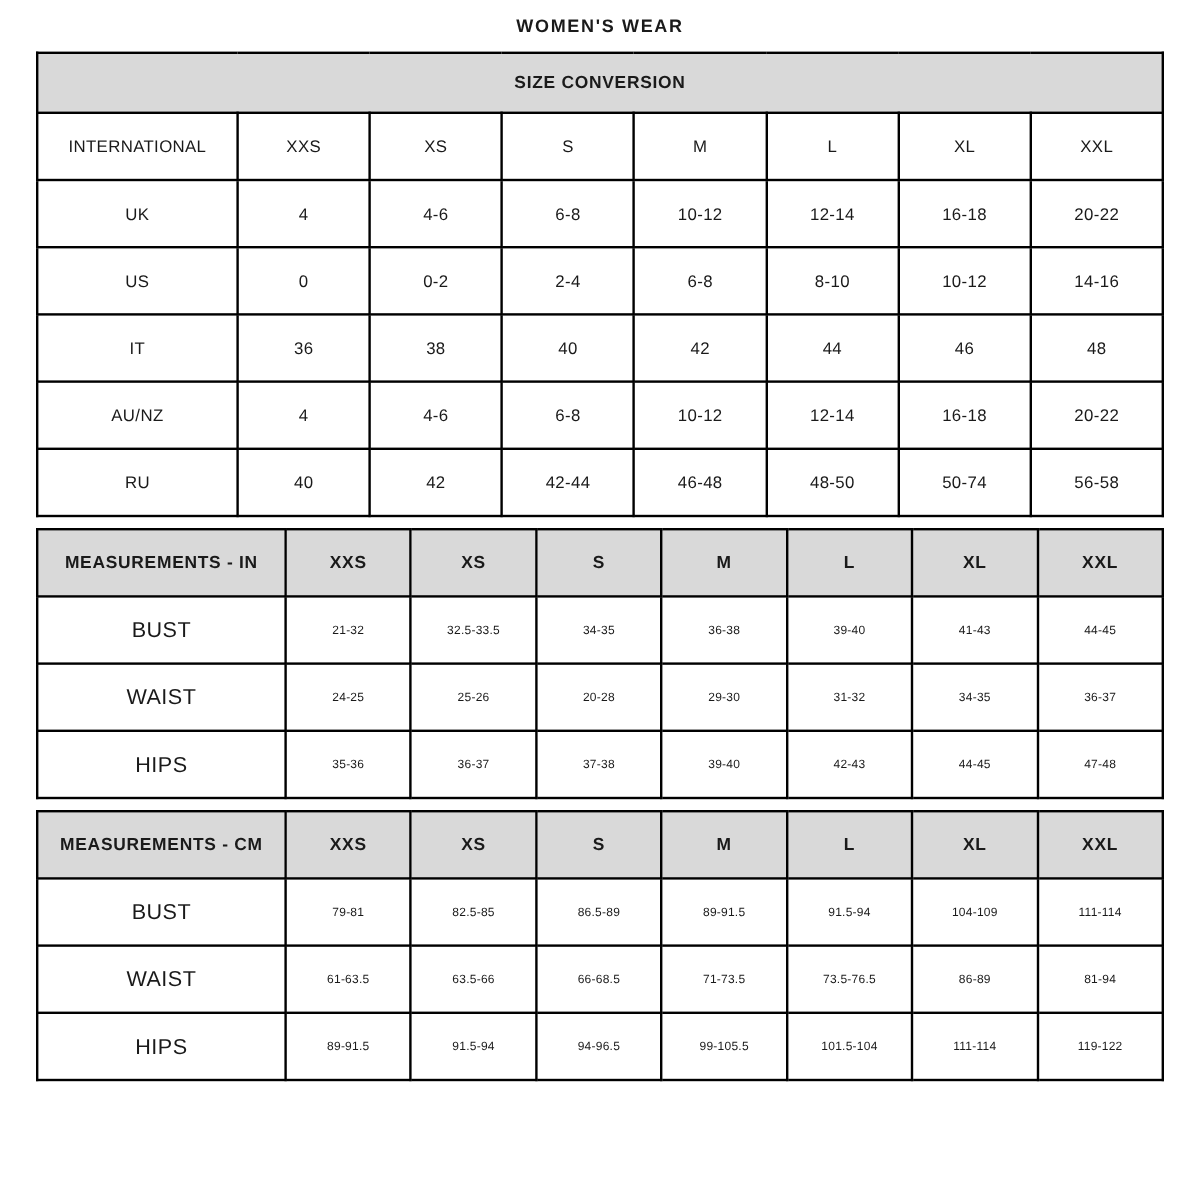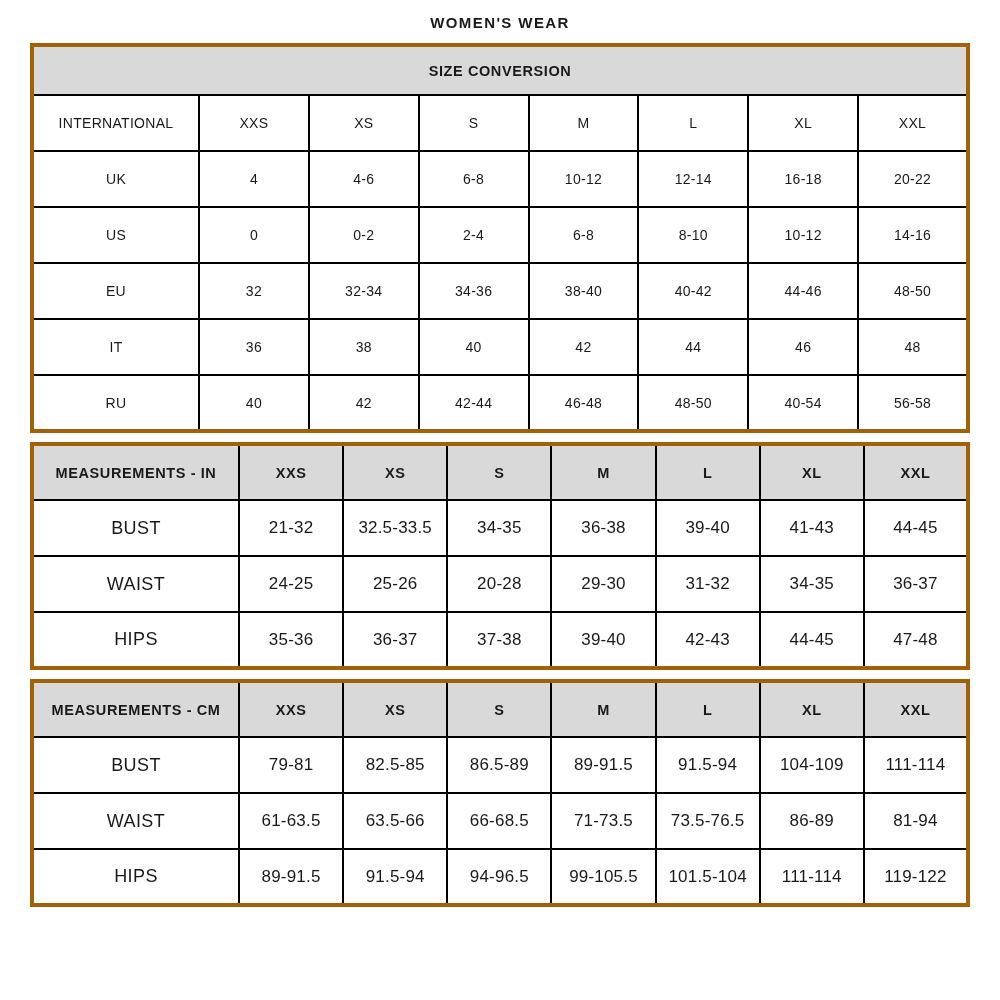--- a/index.html
+++ b/index.html
@@ -14,40 +14,40 @@
     margin: 14px 0 12px;
     text-align: center;
     font-size: 15px;
     font-weight: 700;
     letter-spacing: 1.4px;
   }
   table.tbl {
     width: 100%;
     border-collapse: collapse;
     table-layout: fixed;
-    border: 4px solid #a16207;
+    border: 1px solid #a16207;
     margin-bottom: 9px;
   }
   .tbl tr { height: 56px; }
   .t1 tr.title-row { height: 50px; }
   .tbl td {
     border: 2px solid #000;
     text-align: center;
     vertical-align: middle;
     padding: 0;
     font-size: 14px;
     letter-spacing: 0.3px;
     overflow: hidden;
     white-space: nowrap;
   }
   .gray { background: #d9d9d9; }
   td.head { font-weight: 700; font-size: 14.5px; letter-spacing: 0.6px; }
   .t1 col.c-label { width: 167px; }
   .meas col.c-label { width: 207px; }
-  .meas tbody.databody td { font-size: 17px; letter-spacing: 0.2px; }
+  .meas tbody.databody td { font-size: 10px; letter-spacing: 0.2px; }
   .meas tbody.databody td.rlabel { font-size: 18px; letter-spacing: 0.4px; }
 </style>
 </head>
 <body>
 
 <div class="page">
 
   <h1 class="title">WOMEN'S WEAR</h1>
 
   <table class="tbl t1">
@@ -87,51 +87,51 @@
           <td class="rlabel">US</td>
           <td>0</td>
           <td>0-2</td>
           <td>2-4</td>
           <td>6-8</td>
           <td>8-10</td>
           <td>10-12</td>
           <td>14-16</td>
         </tr>
 
-        <tr>
-          <td class="rlabel">EU</td>
-          <td>32</td>
-          <td>32-34</td>
-          <td>34-36</td>
-          <td>38-40</td>
-          <td>40-42</td>
-          <td>44-46</td>
-          <td>48-50</td>
-        </tr>
 
         <tr>
           <td class="rlabel">IT</td>
           <td>36</td>
           <td>38</td>
           <td>40</td>
           <td>42</td>
           <td>44</td>
           <td>46</td>
           <td>48</td>
         </tr>
 
+        <tr>
+          <td class="rlabel">AU/NZ</td>
+          <td>4</td>
+          <td>4-6</td>
+          <td>6-8</td>
+          <td>10-12</td>
+          <td>12-14</td>
+          <td>16-18</td>
+          <td>20-22</td>
+        </tr>
 
         <tr>
           <td class="rlabel">RU</td>
           <td>40</td>
           <td>42</td>
           <td>42-44</td>
           <td>46-48</td>
           <td>48-50</td>
-          <td>40-54</td>
+          <td>50-74</td>
           <td>56-58</td>
         </tr>
       </tbody>
   </table>
 
   <table class="tbl meas">
     <colgroup>
         <col class="c-label">
         <col span="7">
       </colgroup>

